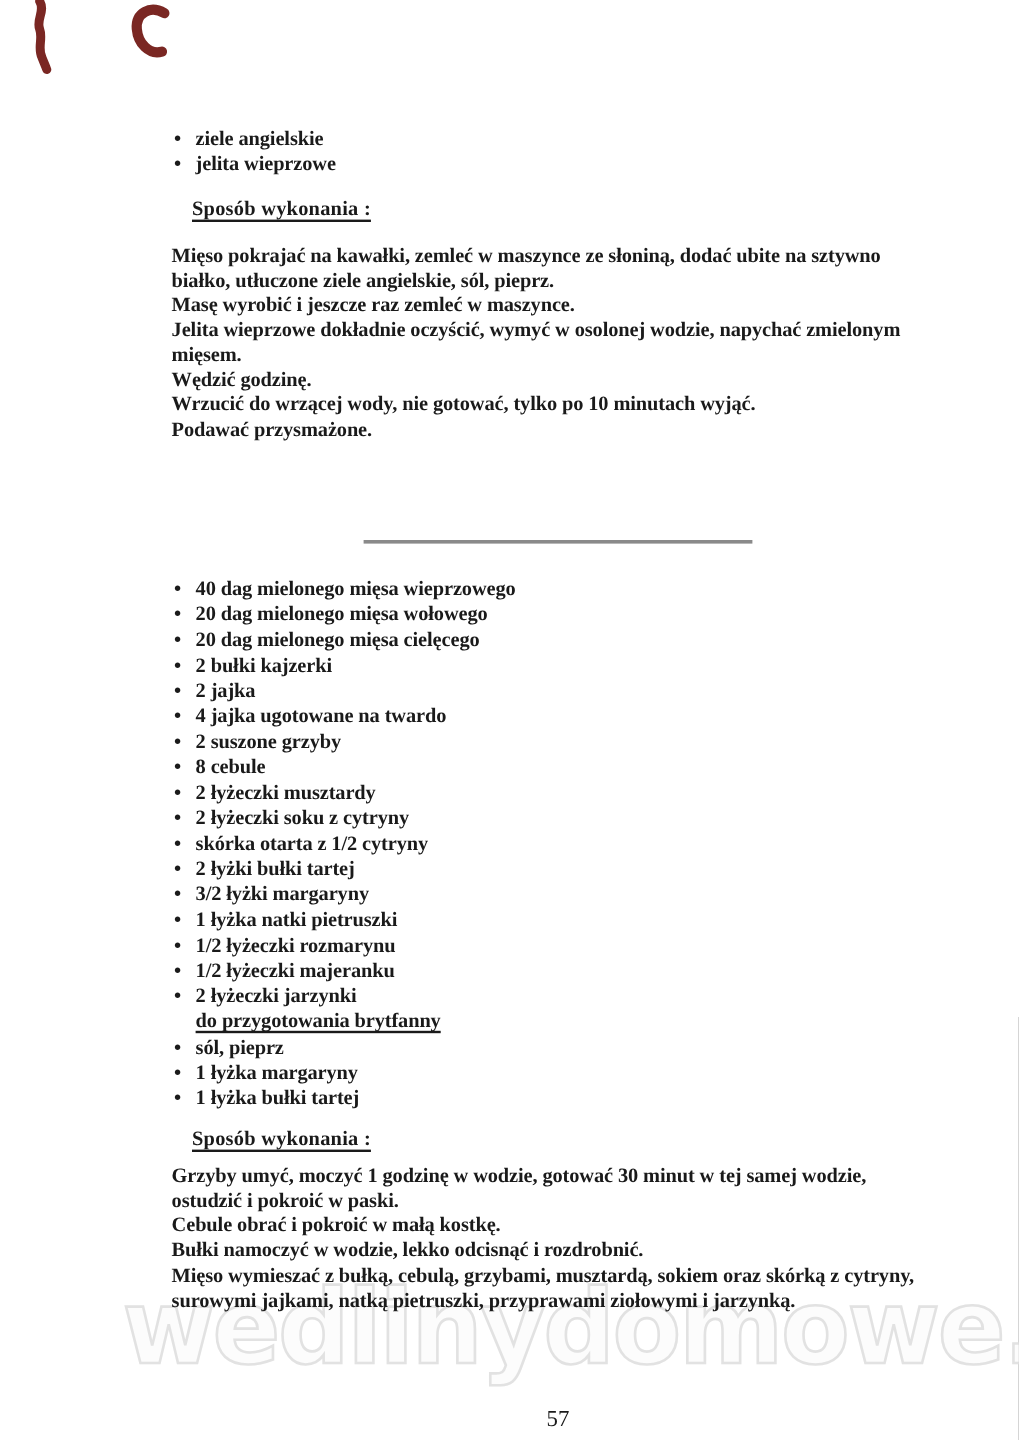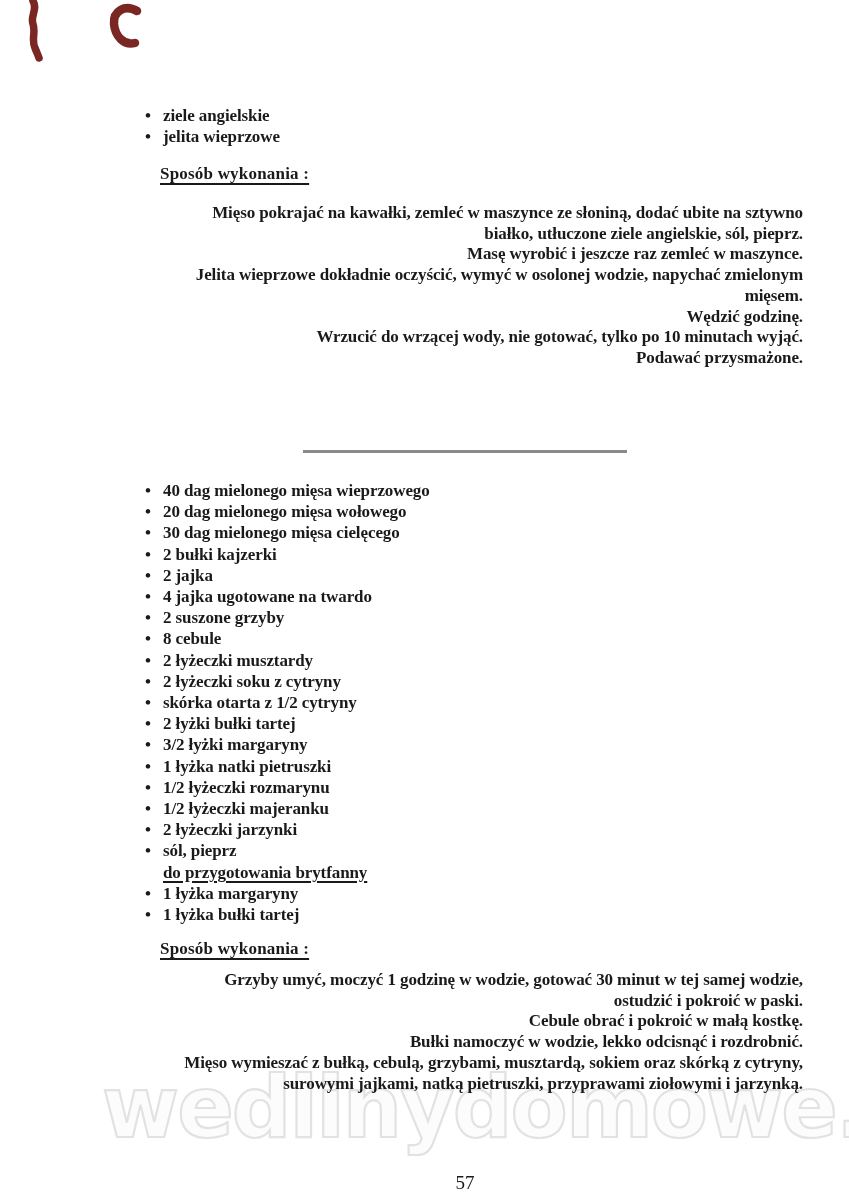--- a/index.html
+++ b/index.html
@@ -9,21 +9,21 @@
     background:#ffffff;
     overflow:hidden;
     font-family:"Liberation Serif","DejaVu Serif",serif;
     color:#1a1a1a;
   }
   
   .tblock{position:absolute;z-index:2;}
   .para{
     left:143px;width:660px;
     font-size:17px;font-weight:bold;line-height:20.7px;
-    white-space:pre-line;letter-spacing:-0.1px;text-align:right;
+    white-space:pre-line;letter-spacing:-0.1px;
   }
   .p1pos{top:203px;}
   .p2pos{top:970px;}
   .method-heading{
     left:160px;
     font-size:17px;font-weight:bold;
     text-decoration:underline;text-underline-offset:4px;text-decoration-thickness:1.5px;
     letter-spacing:0.2px;
   }
   .h1pos{top:164px;}
@@ -115,21 +115,21 @@
         <span class="txt">40 dag mielonego mięsa wieprzowego</span>
       </div>
 
       <div class="ing-row">
         <span class="bullet"></span>
         <span class="txt">20 dag mielonego mięsa wołowego</span>
       </div>
 
       <div class="ing-row">
         <span class="bullet"></span>
-        <span class="txt">30 dag mielonego mięsa cielęcego</span>
+        <span class="txt">20 dag mielonego mięsa cielęcego</span>
       </div>
 
       <div class="ing-row">
         <span class="bullet"></span>
         <span class="txt">2 bułki kajzerki</span>
       </div>
 
       <div class="ing-row">
         <span class="bullet"></span>
         <span class="txt">2 jajka</span>
@@ -188,28 +188,28 @@
       <div class="ing-row">
         <span class="bullet"></span>
         <span class="txt">1/2 łyżeczki majeranku</span>
       </div>
 
       <div class="ing-row">
         <span class="bullet"></span>
         <span class="txt">2 łyżeczki jarzynki</span>
       </div>
 
+      <div class="ing-row sub">
+        <span class="bullet"></span>
+        <span class="txt">do przygotowania brytfanny</span>
+      </div>
+
       <div class="ing-row">
         <span class="bullet"></span>
         <span class="txt">sól, pieprz</span>
-      </div>
-
-      <div class="ing-row sub">
-        <span class="bullet"></span>
-        <span class="txt">do przygotowania brytfanny</span>
       </div>
 
       <div class="ing-row">
         <span class="bullet"></span>
         <span class="txt">1 łyżka margaryny</span>
       </div>
 
       <div class="ing-row">
         <span class="bullet"></span>
         <span class="txt">1 łyżka bułki tartej</span>

